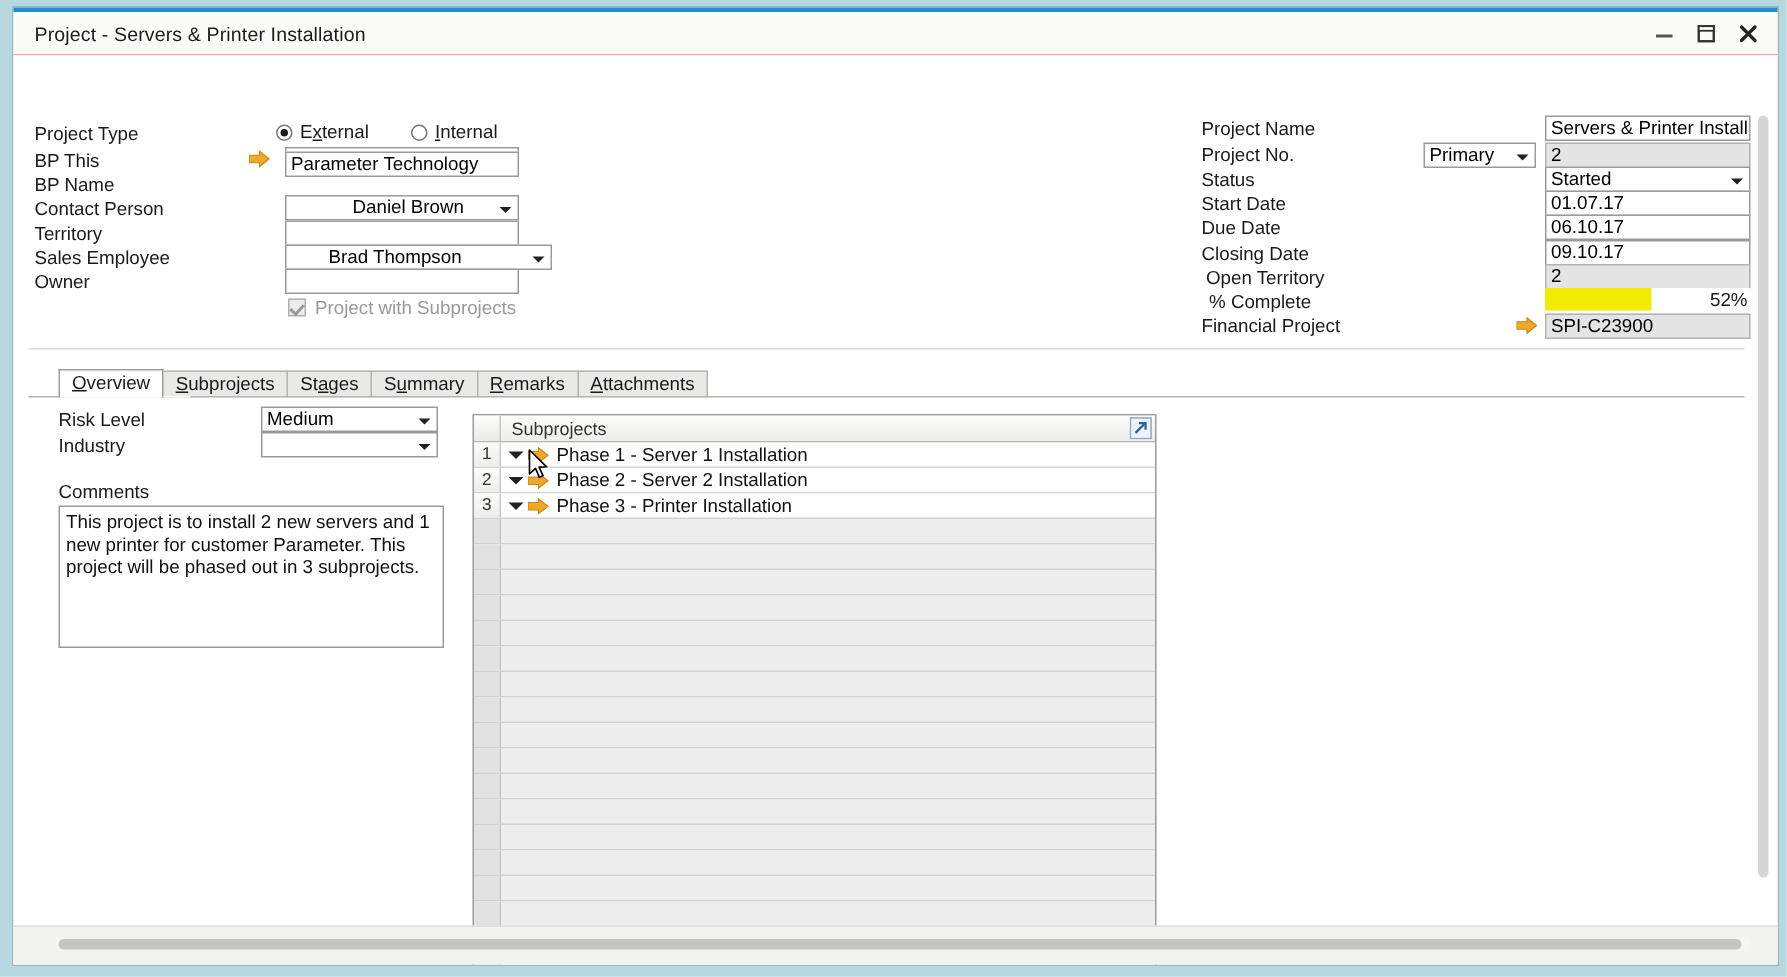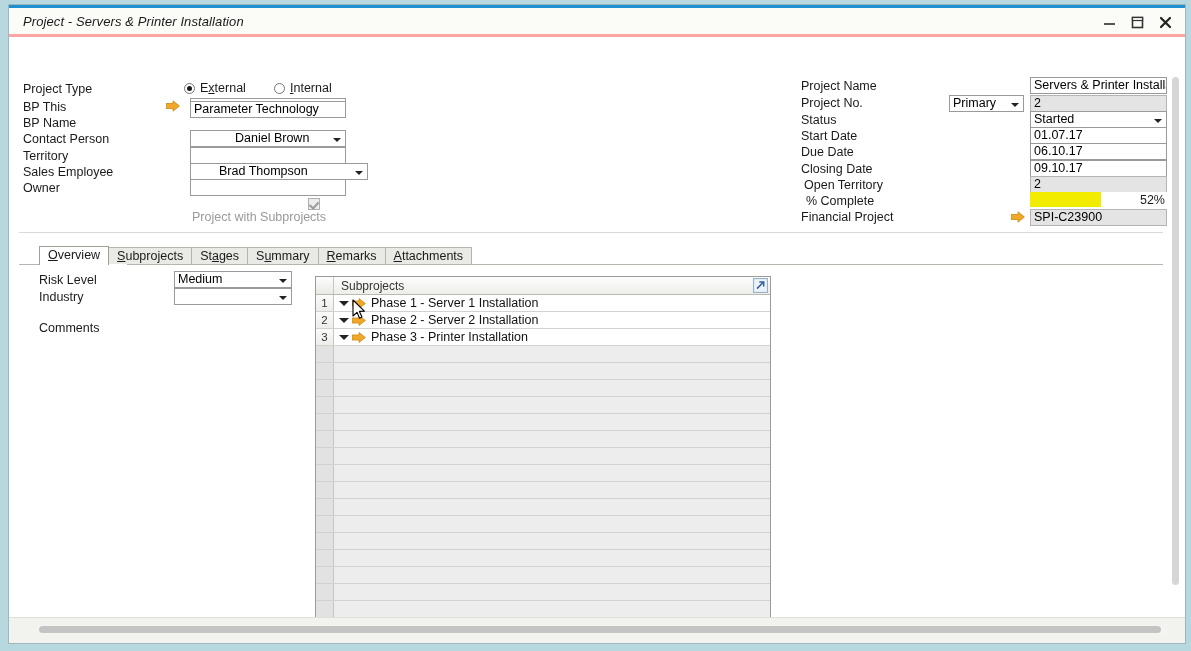--- a/index.html
+++ b/index.html
@@ -22,24 +22,23 @@
     display: flex; flex-direction: column;
   }
   #accent-line {
     height: 3px; background: #1e90d2; flex: none;
     margin: 0 0 0 0;
   }
   
   #titlebar {
     height: 29px; flex: none;
     background: #fbfbf8;
-    border-bottom: 3px solid #fca5a5;
+    border-bottom: 1px solid #fca5a5;
     display: flex; align-items: center;
     position: relative;
-    font-style: italic;
   }
   #title-text {
     font-size: 13px; color: #1a1a1a;
     padding-left: 14px; letter-spacing: .1px;
     white-space: nowrap;
   }
   #win-controls {
     position: absolute; right: 6px; top: 0;
     height: 29px; display: flex; align-items: center; gap: 0px;
   }
@@ -119,22 +118,22 @@
     content: "";
     position: absolute; left: 2px; top: 2px;
     width: 5px; height: 5px; border-radius: 50%;
     background: #1a1a1a;
   }
   .mn { text-decoration: underline; }
 
   
   #chk-subprojects {
     position: absolute;
-    display: flex; align-items: flex-end;
-    font-size: 12.5px; color: #9a9a9a; white-space: nowrap; flex-direction: column;
+    display: flex; align-items: center;
+    font-size: 12.5px; color: #9a9a9a; white-space: nowrap;
   }
   .chk-box {
     width: 12px; height: 12px; flex: none;
     border: 1px solid #b0b0b0; background: #ececec;
     margin-right: 6px; position: relative;
   }
   .chk-box::after {
     content: "";
     position: absolute; left: 2px; top: 1px;
     width: 4px; height: 7px;
@@ -449,20 +448,21 @@
     <div id="tab-underline"></div>
     <div id="tab-underline-mask" style="left:32px; width:86px;"></div>
 
     <div class="lbl" style="left:30px; top:236px;">Risk Level</div>
     <div class="combo" style="left:165px; top:234px; width:118px;">Medium</div>
 
     <div class="lbl" style="left:30px; top:253px;">Industry</div>
     <div class="combo" style="left:165px; top:251px; width:118px;"></div>
 
     <div class="lbl" style="left:30px; top:284px;">Comments</div>
+    <div id="comments-box" style="left:30px; top:300px; width:257px; height:95px;">This project is to install 2 new servers and 1 new printer for customer Parameter. This project will be phased out in 3 subprojects.</div>
 
     <div id="grid">
       <div id="grid-header">
         <div class="gh-rownum"></div>
         <div class="gh-col">
           <span>Subprojects</span>
           <svg id="grid-expand" viewBox="0 0 15 15">
             <rect x="0.6" y="0.6" width="13.8" height="13.8" fill="#eef3f9" stroke="#8fa8c4" stroke-width="1"></rect>
             <path d="M4 10.6 L10.3 4.3" stroke="#2f5f9e" stroke-width="1.5"></path>
             <path d="M6.3 4.1 H10.7 V8.5" fill="none" stroke="#2f5f9e" stroke-width="1.5"></path>

